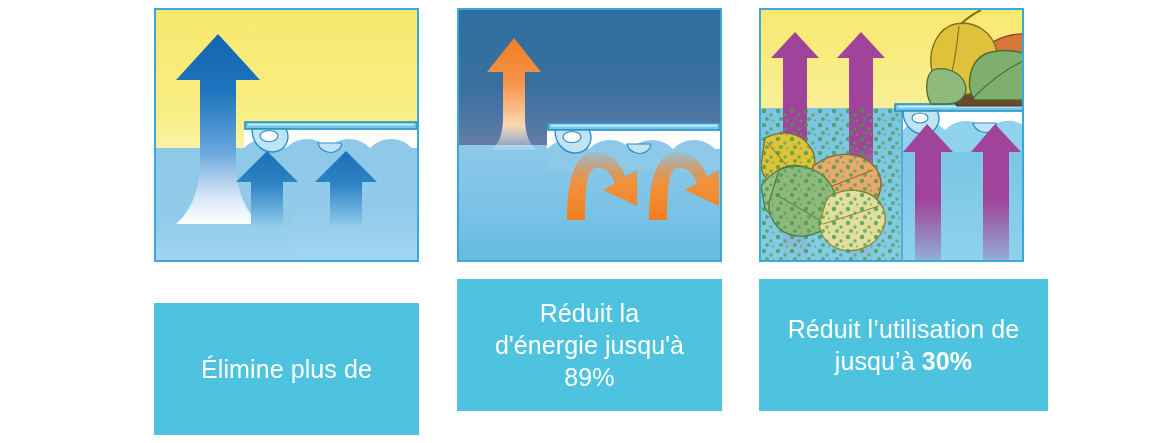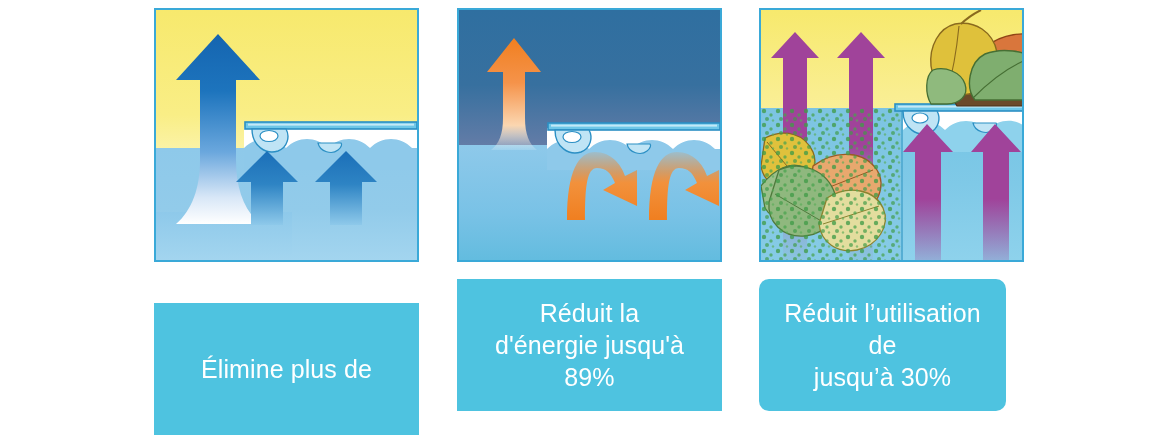--- a/index.html
+++ b/index.html
@@ -49,22 +49,22 @@
   
   .caption{
     position:absolute;top:279px;height:132px;
     background:#4ec3e0;color:#ffffff;
     display:flex;align-items:center;justify-content:center;text-align:center;
     font-size:25px;line-height:1.28;letter-spacing:.1px;
     padding:0 10px;box-sizing:border-box;
   }
   .caption-1{left:154px;width:265px;margin-top:24px;}
   .caption-2{left:457px;width:265px;}
-  .caption-3{left:759px;width:247px;border-radius:10px;}
-  .caption span.strong{font-weight:normal;}
+  .caption-3{left:759px;width:289px;}
+  .caption span.strong{font-weight:bold;}
 </style>
 </head>
 <body>
 
 <div class="board">
 
   <div class="panel panel-1">
     <div class="frame">
       <div class="p1-sky"></div>
       <div class="p1-water"></div>

